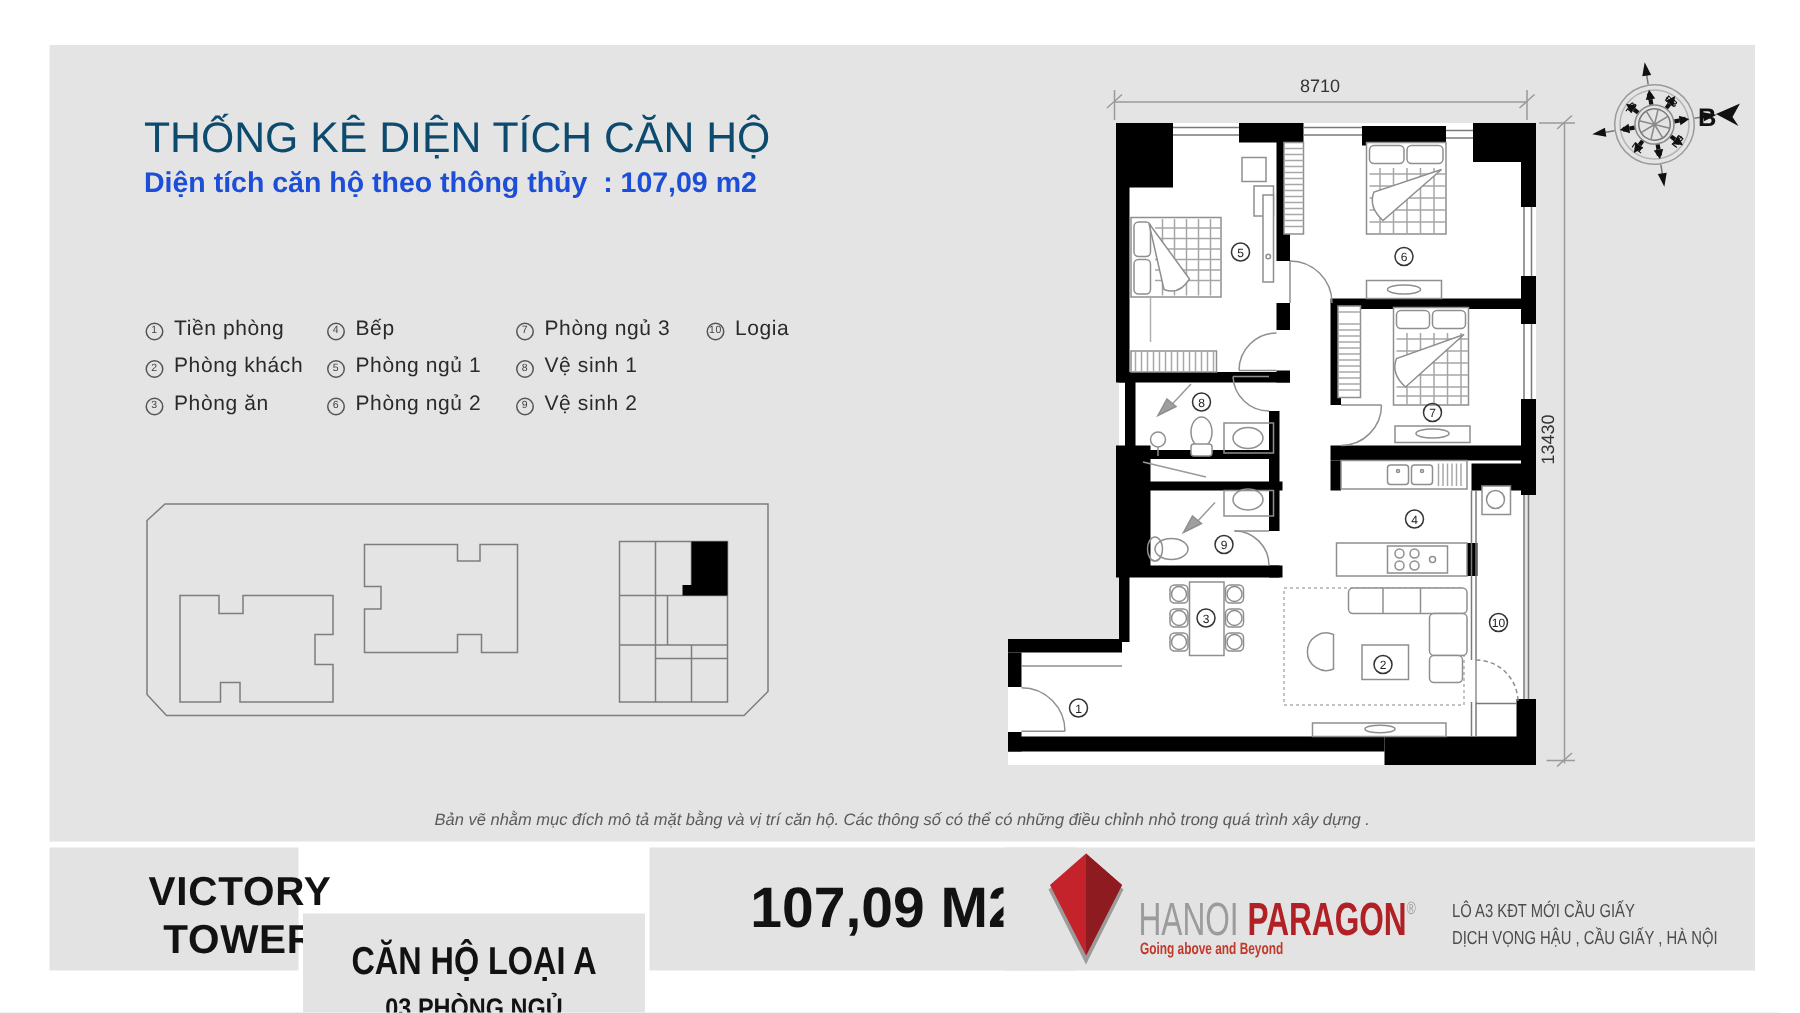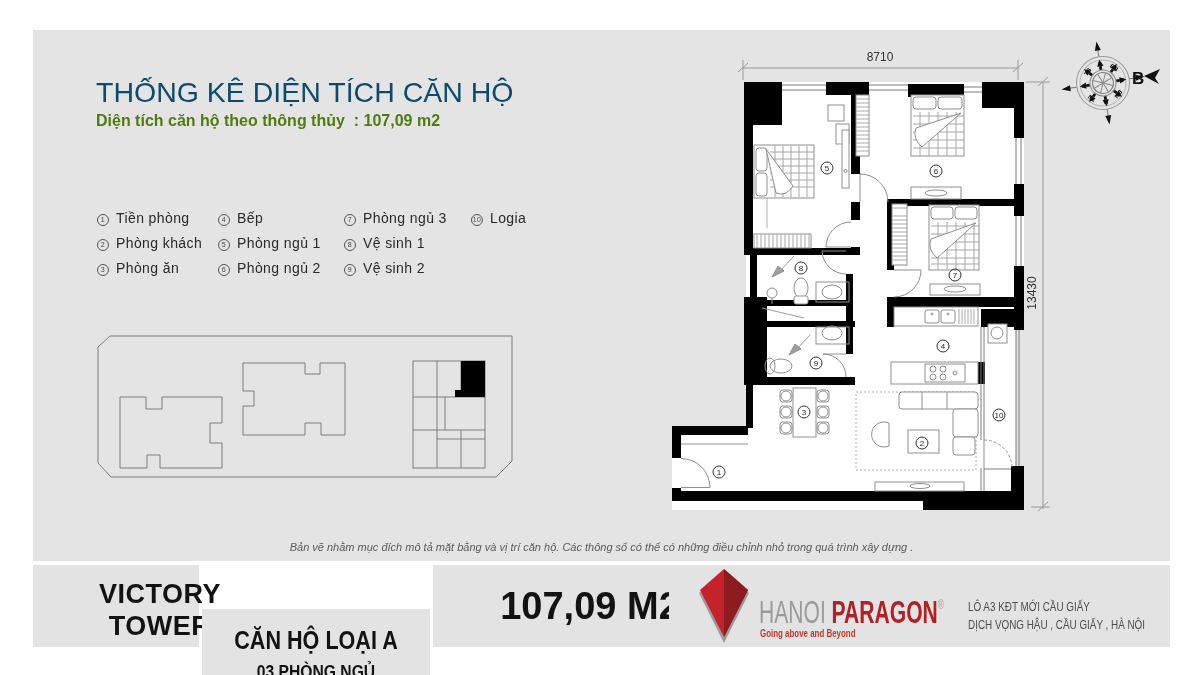--- a/index.html
+++ b/index.html
@@ -1,21 +1,21 @@
 <!DOCTYPE html>
 <html><head>
 <meta charset="utf-8">
 <style>
   html,body{margin:0;padding:0;}
   body{width:1200px;height:675px;background:#ffffff;position:relative;overflow:hidden;
        font-family:"Liberation Sans", sans-serif;}
   .abs{position:absolute;}
   #panel{left:33px;top:30px;width:1137px;height:531px;background:#e4e4e4;}
   #title{left:96px;top:76px;font-size:28.5px;color:#0c4a6e;letter-spacing:0px;white-space:nowrap;}
-  #subtitle{left:96px;top:112px;font-size:16px;font-weight:bold;color:#4d7c0f;white-space:nowrap;}
+  #subtitle{left:96px;top:112px;font-size:19px;font-weight:bold;color:#1d4ed8;white-space:nowrap;}
   .leg{font-size:14px;color:#2a2a2a;white-space:nowrap;letter-spacing:0.4px;}
   .num{display:inline-block;width:10px;height:10px;border:1px solid #555;border-radius:50%;
        font-size:7px;line-height:10px;text-align:center;vertical-align:1px;margin-right:7px;color:#444;}
   #note{left:33px;top:541px;width:1137px;text-align:center;font-size:11px;font-style:italic;color:#5a5a5a;}
   .cell{top:565px;height:82px;background:#e3e3e3;}
   #c1{left:33px;width:166px;}
   #c2{left:202px;width:228px;margin-top:44px;}
   #c3{left:433px;width:246px;padding-left:39px;}
   #c4{left:669px;width:501px;}
   #vt{width:100%;text-align:center;font-size:27px;font-weight:bold;color:#121212;line-height:32px;margin-top:13px;letter-spacing:0.5px;padding-left:44px;}

